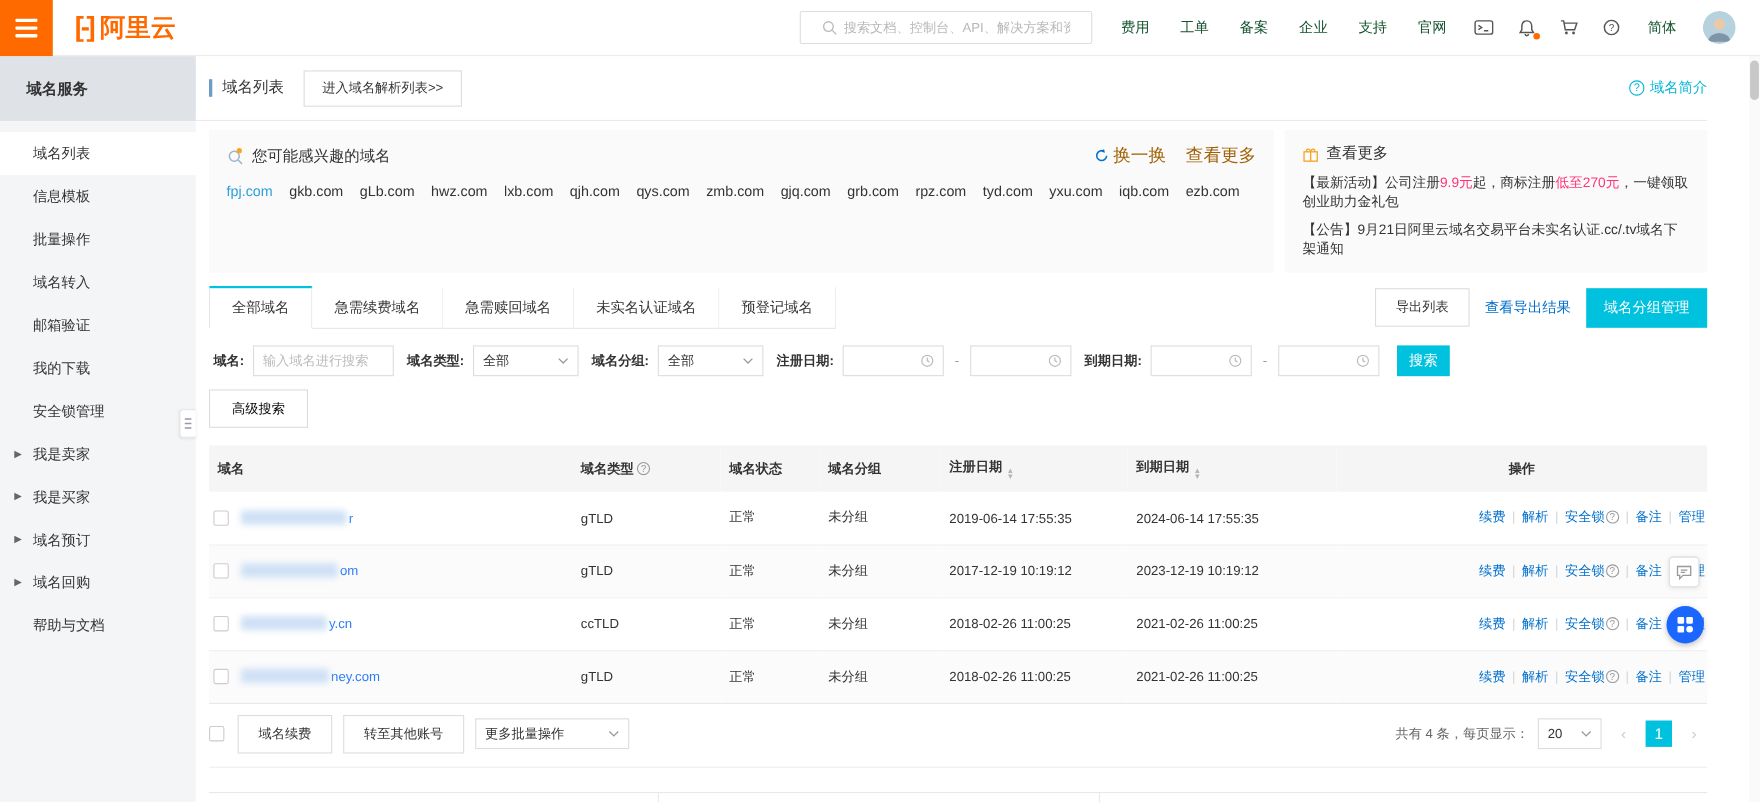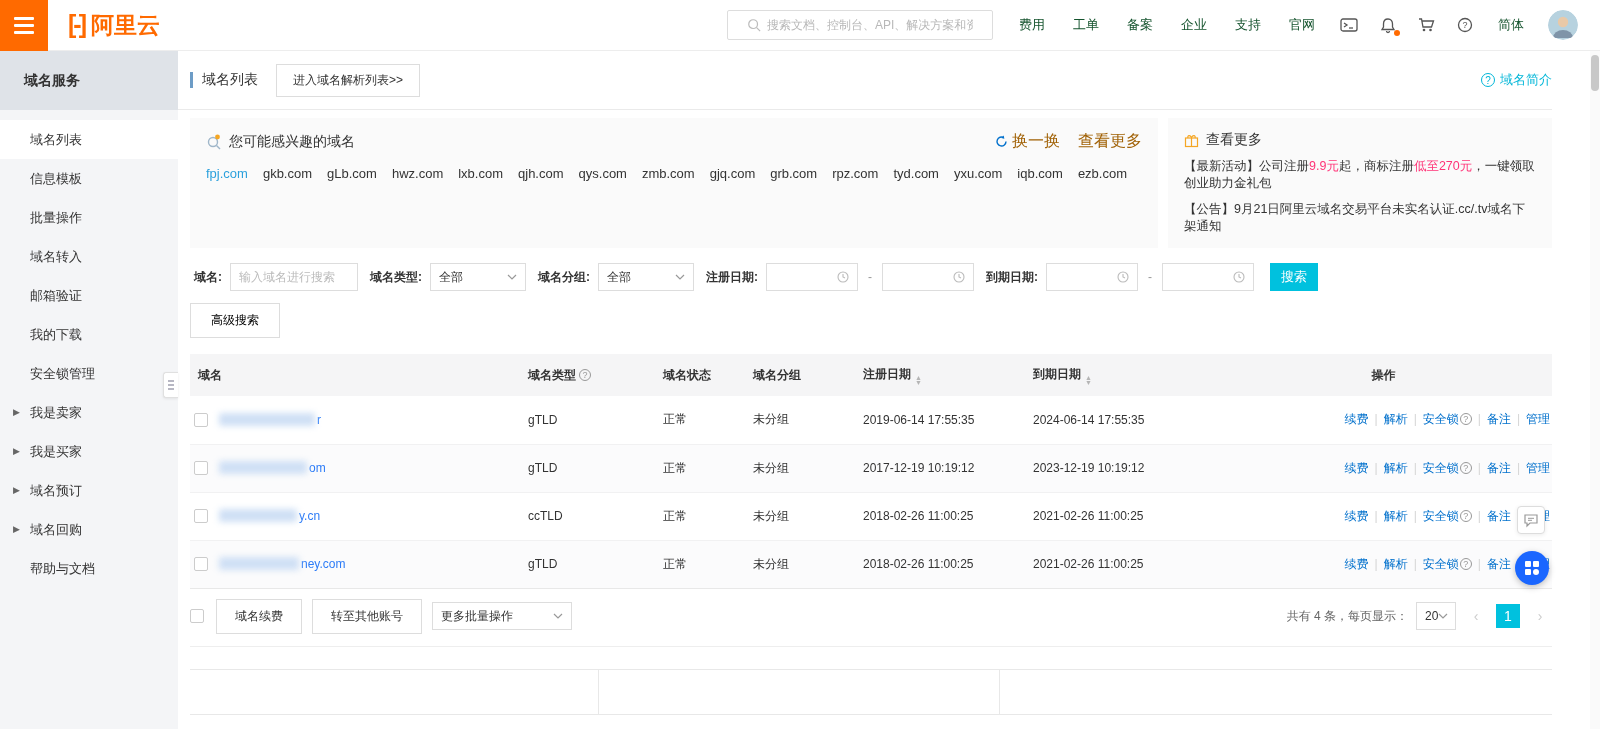--- a/index.html
+++ b/index.html
@@ -59,21 +59,21 @@
 .btn-cyan{background:#00C1DE;color:#fff;border:none;padding:9px 16px;cursor:pointer;font-size:13px}
 
 .filter-row{display:flex;align-items:center;margin:15px 0 0 12px;gap:8px}
 .f-label{font-weight:bold;color:#333;white-space:nowrap;margin-left:4px}
 .input{height:28px;border:1px solid #ddd;display:flex;align-items:center;padding:0 8px;background:#fff;font-size:12px}
 .input.domain{width:128px}
 .input.domain input{border:none;outline:none;width:100%;font-size:12px}
 .input.domain input::placeholder{color:#bbb}
 .select{width:96px;justify-content:space-between;color:#333;cursor:pointer}
 .select.wide{width:140px}
-.select.small{width:40px}
+.select.small{width:58px}
 .date{width:92px;justify-content:flex-end;color:#999;cursor:pointer}
 .dash{color:#999;margin:0 2px}
 .search-btn{background:#00C1DE;color:#fff;border:none;width:48px;height:28px;cursor:pointer;font-size:13px;margin-left:8px}
 .adv-btn{margin:12px 0 0 12px;display:inline-block;border:1px solid #ddd;background:#fff;padding:8px 20px;cursor:pointer;font-size:12px}
 
 .table-wrap{margin:16px 0 0 12px}
 table{width:100%;border-collapse:collapse;table-layout:fixed}
 thead th{background:#f5f5f6;height:42px;font-weight:bold;color:#333;text-align:left;font-size:12px;padding-left:8px}
 th .mini-q{margin-left:3px}
 .th-actions{text-align:center;padding-left:0}
@@ -246,20 +246,34 @@
             </span>
           <span>查看更多</span>
         </div>
         <div>
             <div class="news-line"><span>【最新活动】公司注册</span><span class="hl">9.9元</span><span>起，商标注册</span><span class="hl">低至270元</span><span>，一键领取创业助力金礼包</span></div>
             <div class="news-line"><span>【公告】9月21日阿里云域名交易平台未实名认证.cc/.tv域名下架通知</span></div>
           </div>
       </div>
     </div>
 
+    <div class="tabs-row">
+      <div class="tabs">
+          <div class="tab active">全部域名</div>
+          <div class="tab">急需续费域名</div>
+          <div class="tab">急需赎回域名</div>
+          <div class="tab">未实名认证域名</div>
+          <div class="tab">预登记域名</div>
+        </div>
+      <div class="tab-tools">
+        <button class="btn-plain">导出列表</button>
+        <span class="link-blue">查看导出结果</span>
+        <button class="btn-cyan">域名分组管理</button>
+      </div>
+    </div>
 
     <div class="filter-row">
       <span class="f-label">域名:</span>
       <div class="input domain">
           <input placeholder="输入域名进行搜索" style="">
         </div>
       <span class="f-label">域名类型:</span>
       <div class="input select">
           <span>全部</span>
           <span style="display:flex">

